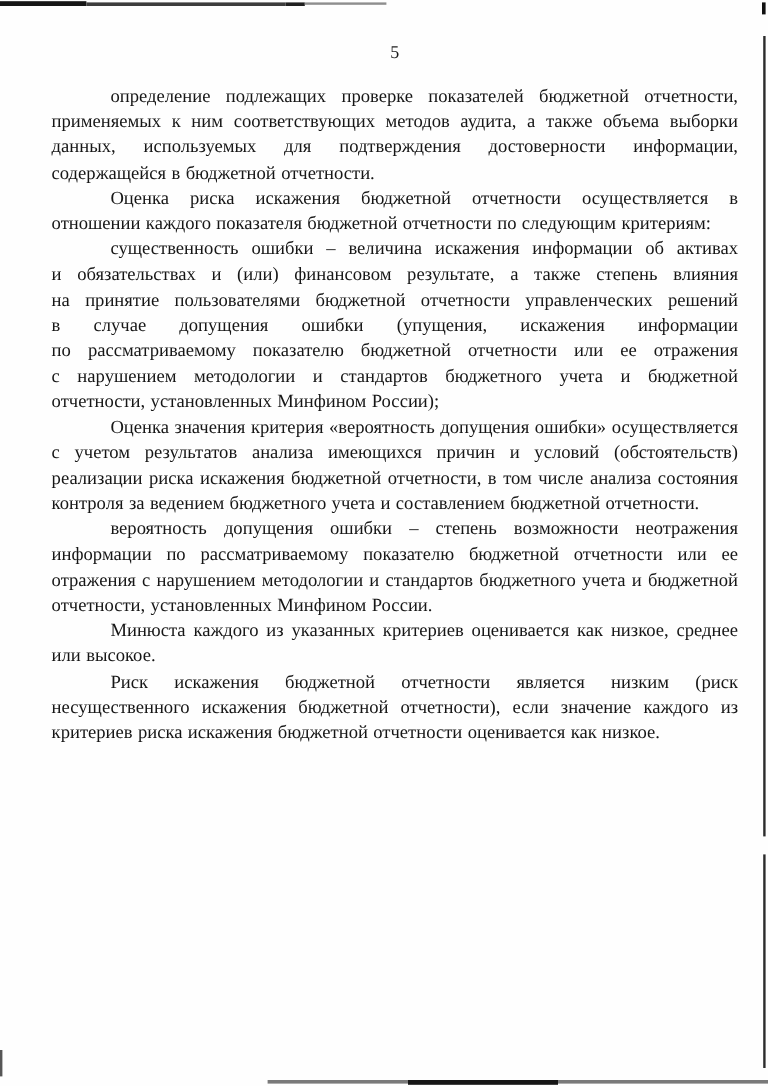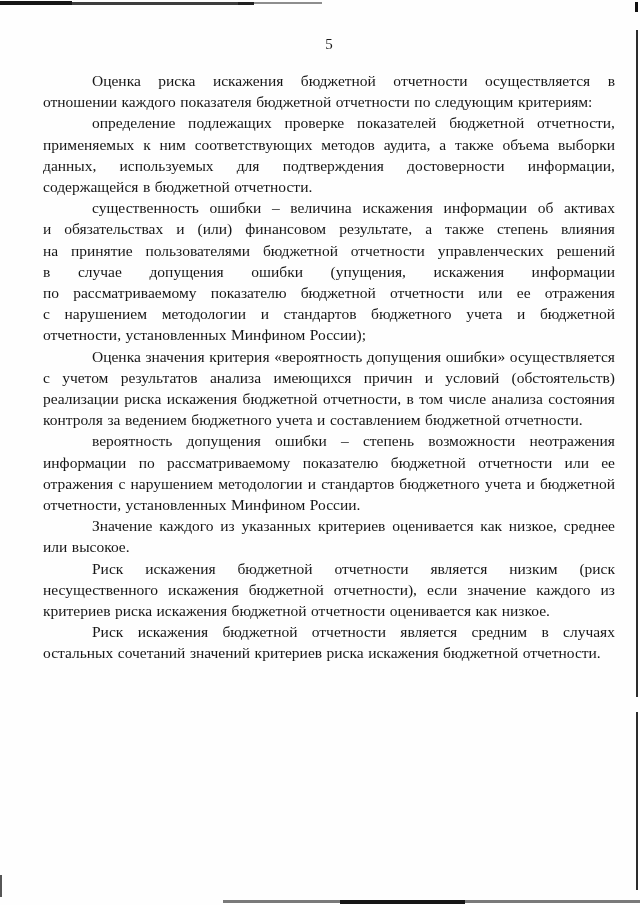--- a/index.html
+++ b/index.html
@@ -66,23 +66,22 @@
   <div class="artifact right-mark"></div>
   <div class="artifact right-line-a"></div>
   <div class="artifact right-line-b"></div>
   <div class="artifact bottom-strip-a"></div>
   <div class="artifact bottom-strip-b"></div>
   <div class="artifact left-mark"></div>
 
   <div class="page-number">5</div>
 
   <div class="content">
+    <p>определение подлежащих проверке показателей бюджетной отчетности, применяемых к ним соответствующих методов аудита, а также объема выборки данных, используемых для подтверждения достоверности информации, содержащейся в бюджетной отчетности.</p>
     <p>Оценка риска искажения бюджетной отчетности осуществляется в отношении каждого показателя бюджетной отчетности по следующим критериям:</p>
-    <p>определение подлежащих проверке показателей бюджетной отчетности, применяемых к ним соответствующих методов аудита, а также объема выборки данных, используемых для подтверждения достоверности информации, содержащейся в бюджетной отчетности.</p>
     <p>существенность ошибки – величина искажения информации об активах и&nbsp;обязательствах и (или) финансовом результате, а также степень влияния на&nbsp;принятие пользователями бюджетной отчетности управленческих решений в&nbsp;случае допущения ошибки (упущения, искажения информации по&nbsp;рассматриваемому показателю бюджетной отчетности или ее отражения с&nbsp;нарушением методологии и стандартов бюджетного учета и бюджетной отчетности, установленных Минфином России);</p>
     <p>Оценка значения критерия «вероятность допущения ошибки» осуществляется с&nbsp;учетом результатов анализа имеющихся причин и условий (обстоятельств) реализации риска искажения бюджетной отчетности, в том числе анализа состояния контроля за ведением бюджетного учета и составлением бюджетной отчетности.</p>
     <p>вероятность допущения ошибки – степень возможности неотражения информации по рассматриваемому показателю бюджетной отчетности или ее отражения с нарушением методологии и стандартов бюджетного учета и&nbsp;бюджетной отчетности, установленных Минфином России.</p>
-    <p>Значение каждого из указанных критериев оценивается как низкое, среднее или высокое.</p>
+    <p>Минюста каждого из указанных критериев оценивается как низкое, среднее или высокое.</p>
     <p>Риск искажения бюджетной отчетности является низким (риск несущественного искажения бюджетной отчетности), если значение каждого из критериев риска искажения бюджетной отчетности оценивается как низкое.</p>
-    <p>Риск искажения бюджетной отчетности является средним в случаях остальных сочетаний значений критериев риска искажения бюджетной отчетности.</p>
   </div>
 
 </div>
 
 </body></html>

